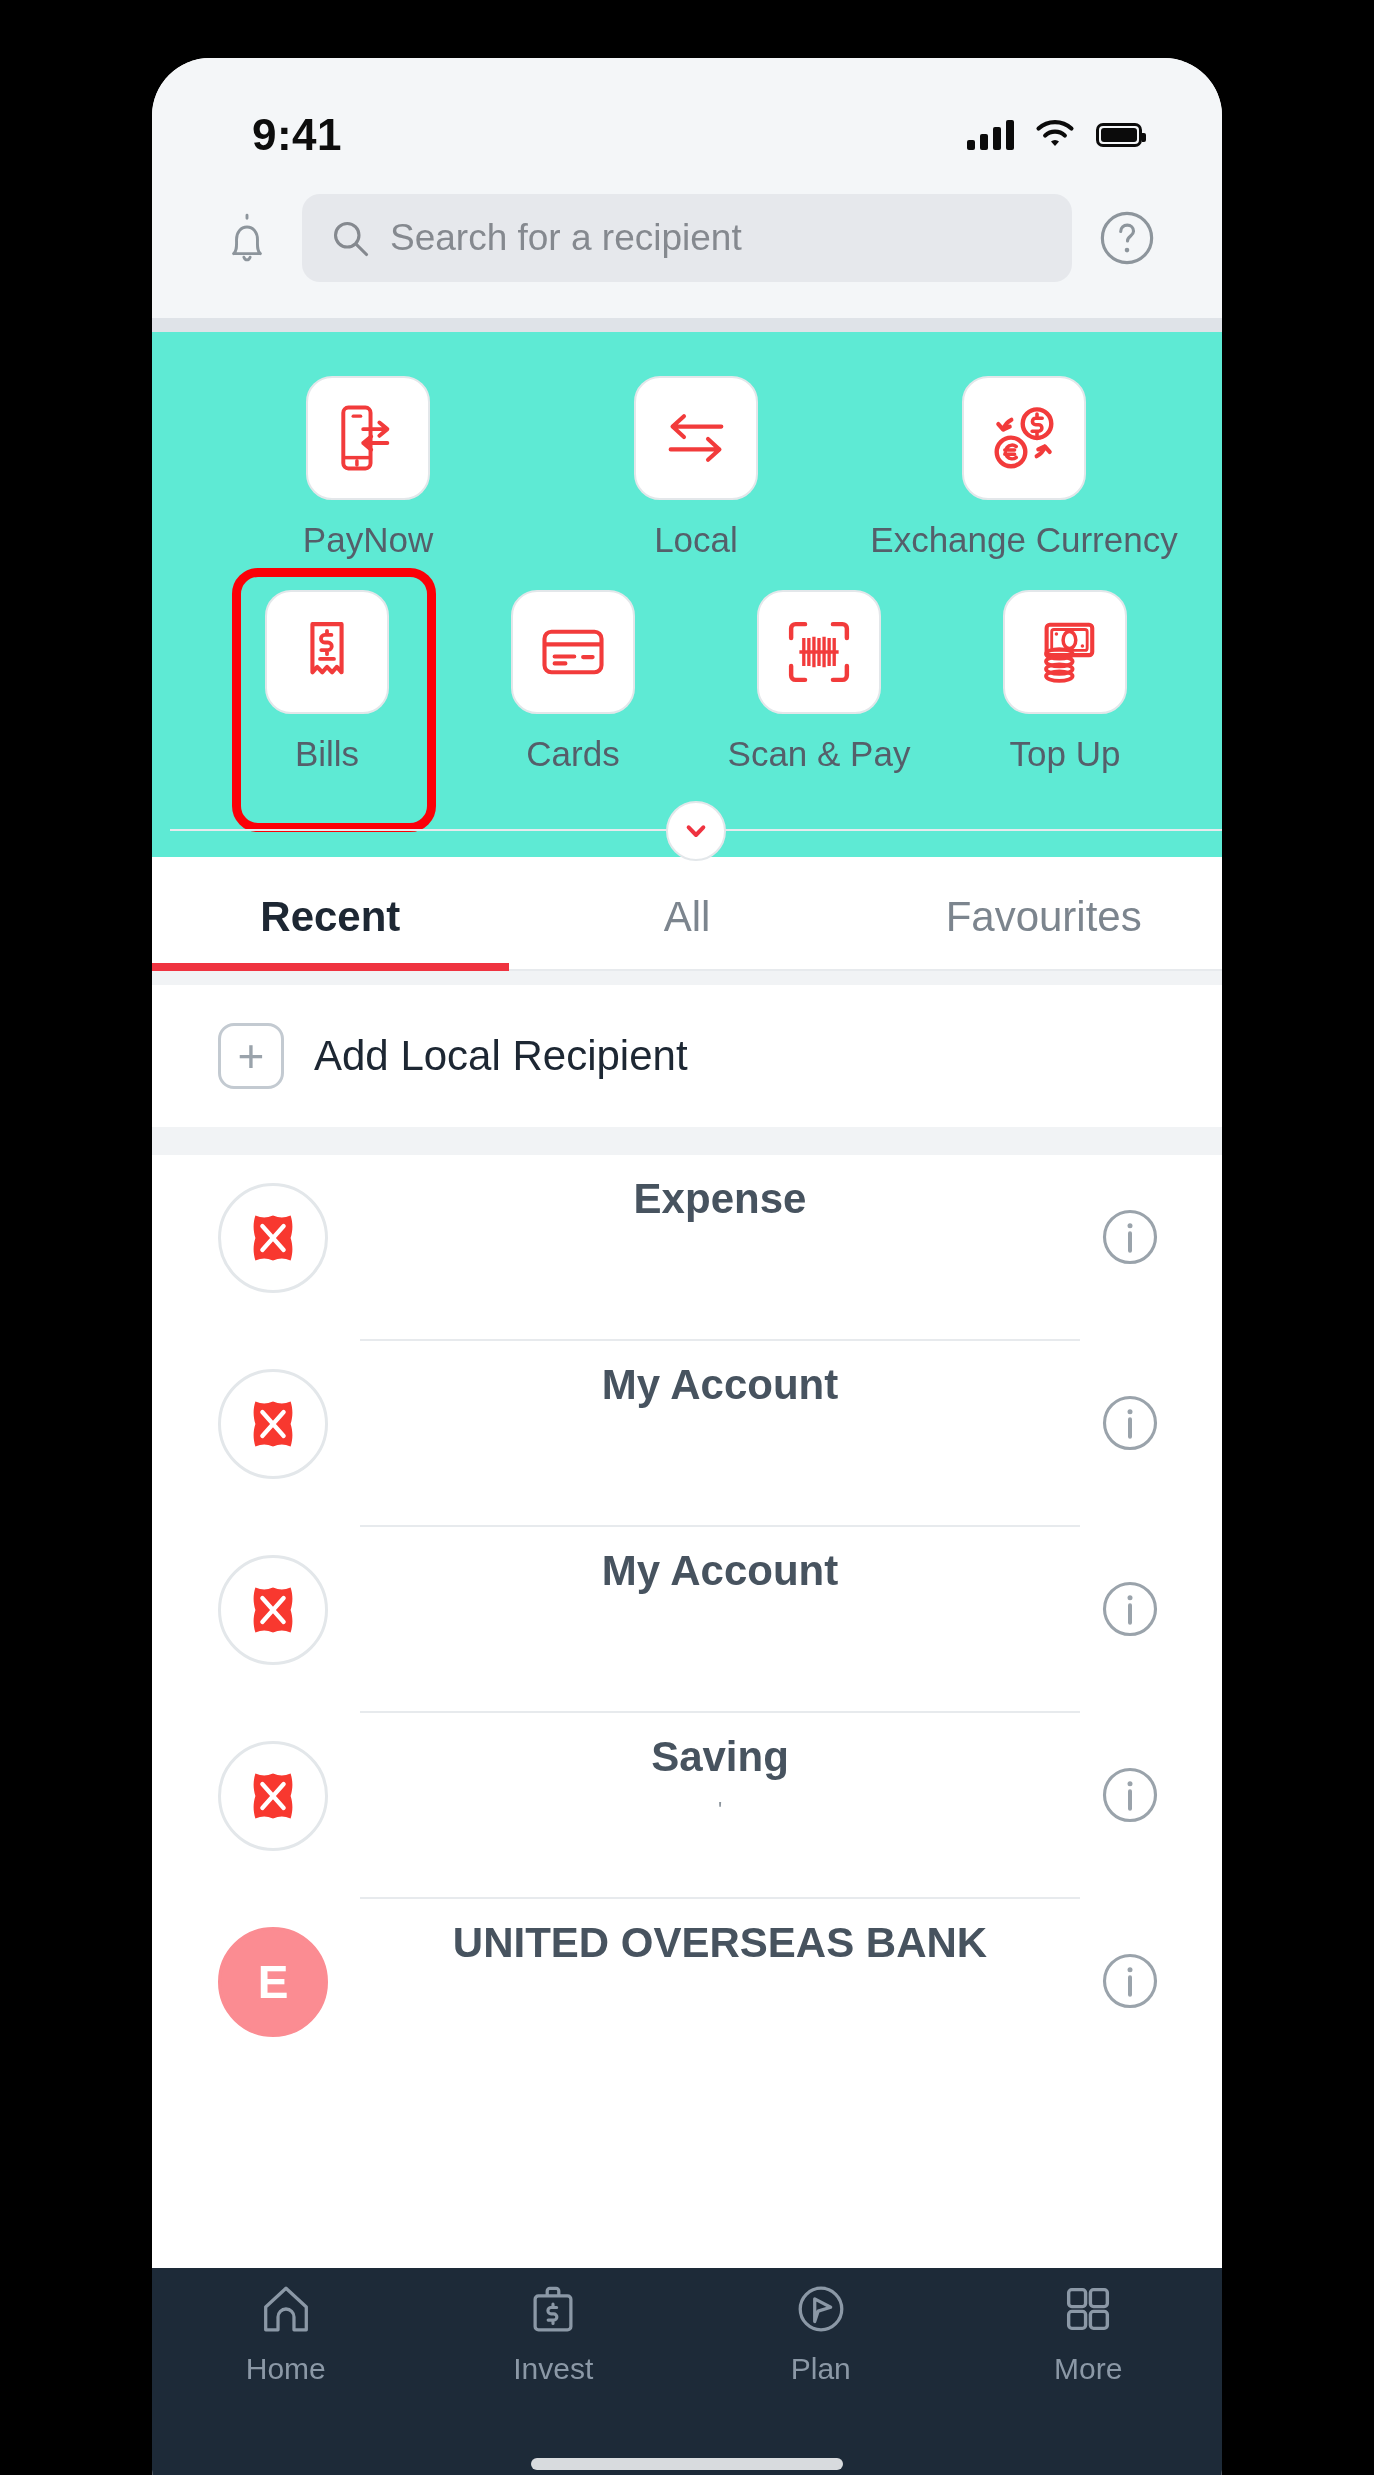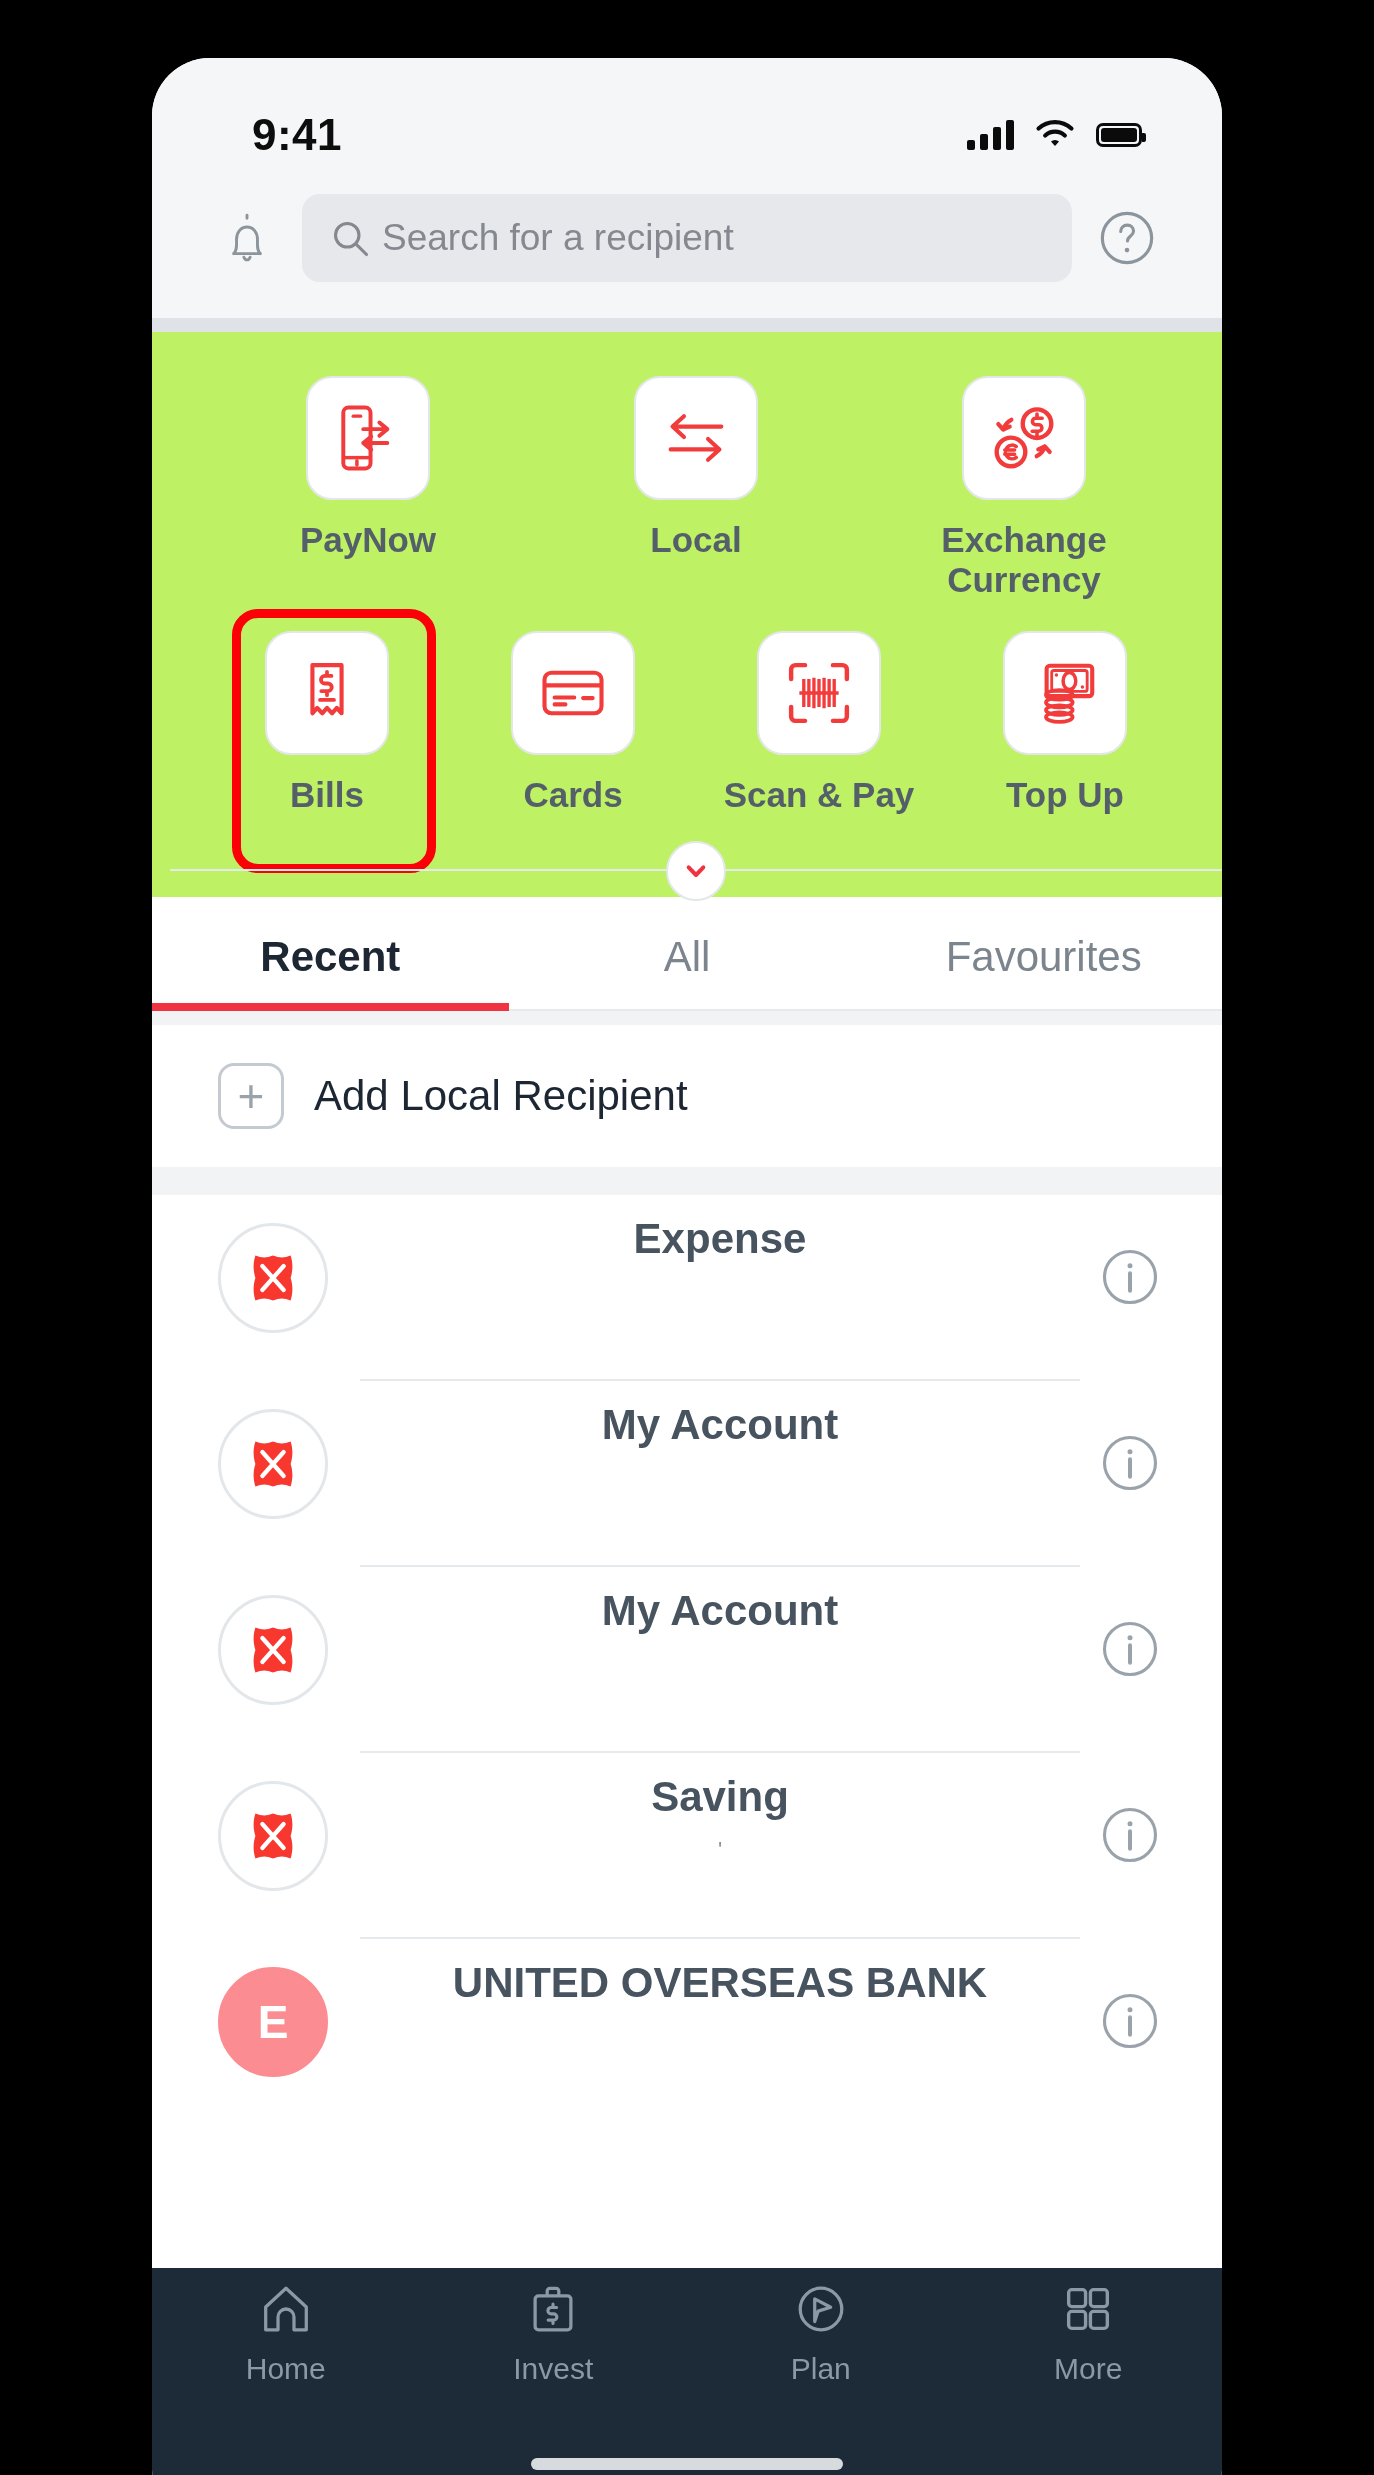--- a/index.html
+++ b/index.html
@@ -60,33 +60,32 @@
     padding: 4px 66px 36px 66px;
     gap: 26px;
   }
   .bell { width: 58px; height: 58px; flex:0 0 auto; }
   .searchbox {
     flex: 1 1 auto;
     height: 88px;
     background: #e6e8ec;
     border-radius: 18px;
     display:flex; align-items:center;
-    padding: 0 26px; gap: 10px;
+    padding: 0 26px; gap: 18px;
   }
   .search-ph { font-size: 37px; color: #85898f; }
   .help { width: 58px; height: 58px; flex: 0 0 auto; }
 
   .hdr-divider { height: 14px; background:#dfe3e8; }
 
   
   .grid {
-    background:#bef264;
+    background:#5eead4;
     padding: 28px 0 0 18px;
     position: relative;
-    font-weight: bold;
   }
   .grid-row {
     display:flex;
     padding: 0 34px;
   }
   .cell {
     flex:1 1 0;
     display:flex; flex-direction:column;
     align-items:center;
     position: relative;

